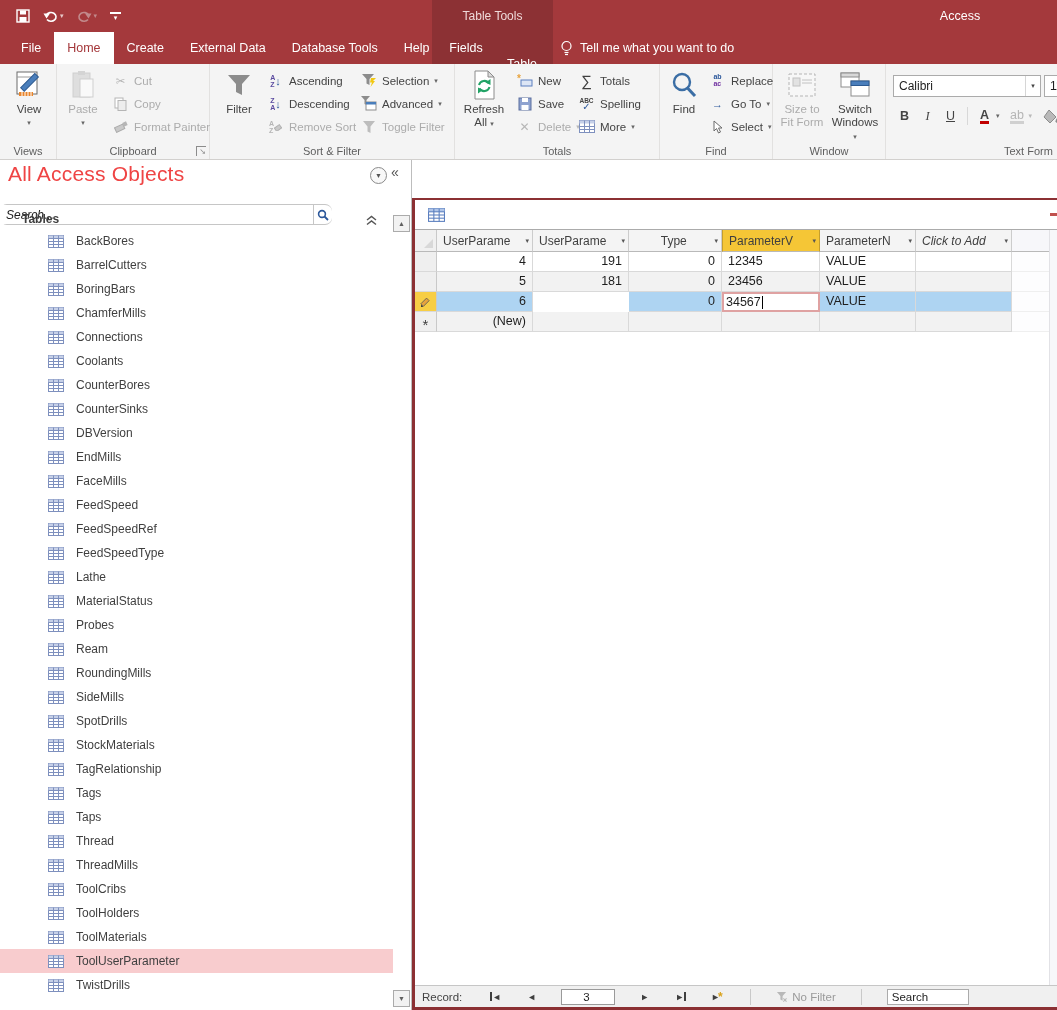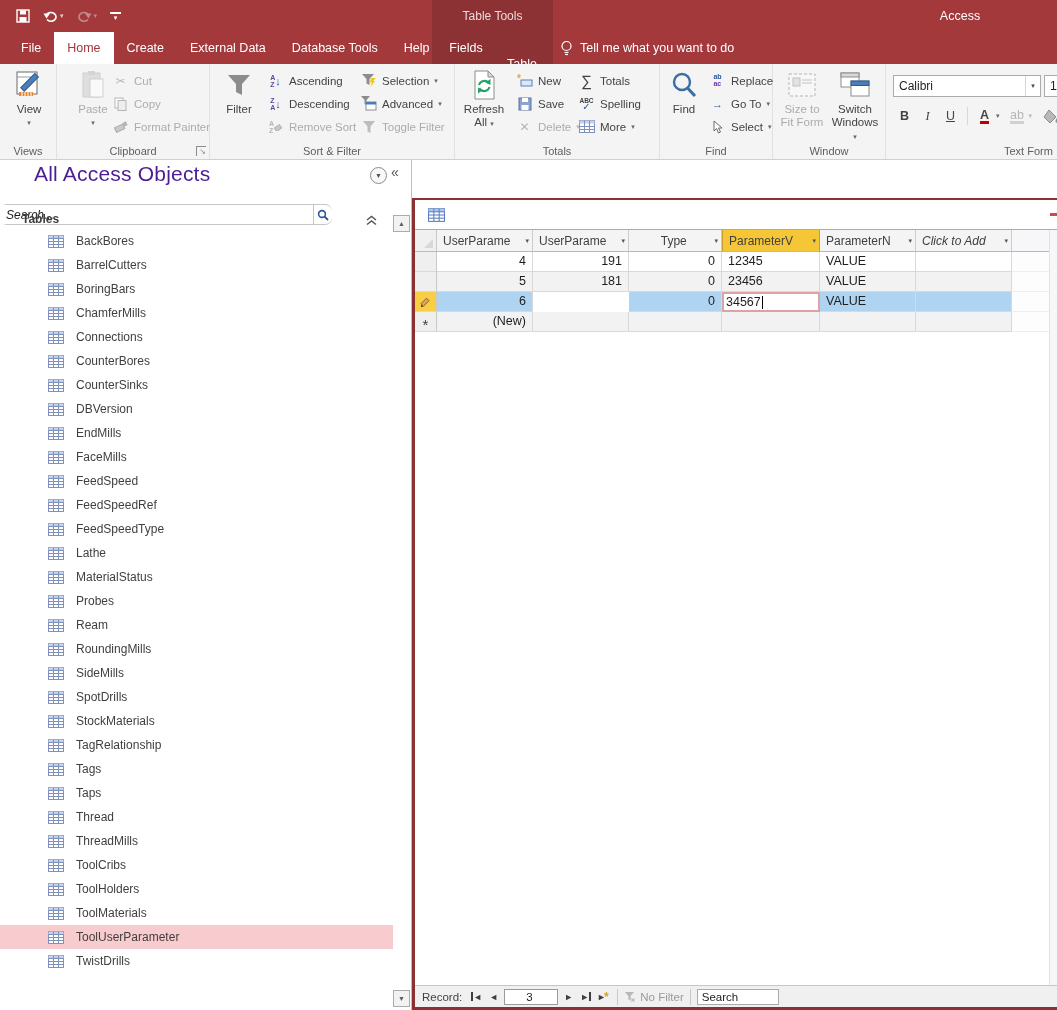--- a/index.html
+++ b/index.html
@@ -53,21 +53,21 @@
   .sigma { font-size:15px; color:#3F3F3F; line-height:15px; }
   .xdel { color:#B5B5B5; font-size:12px; font-weight:bold; }
   .repl { display:flex; flex-direction:column; line-height:6.5px; font-size:7px; font-weight:bold; }
   .repl .r1 { color:#2B579A; } .repl .r2 { color:#7030A0; }
   .fontbox { position:absolute; height:22px; background:#fff; border:1px solid #ABABAB; display:flex; align-items:center; font-size:12px; color:#1E1E1E; }
   .fontbox .name { flex:1; padding-left:5px; }
   .fontbox .arr { width:15px; height:100%; border-left:1px solid #D6D6D6; display:flex; align-items:center; justify-content:center; color:#444; font-size:7px; }
   .fmtbtn { width:23px; height:22px; display:flex; align-items:center; justify-content:center; font-size:12.5px; color:#444; }
   
   .sidebar { position:absolute; left:0; top:160px; width:412px; height:850px; background:#fff; border-right:1px solid #BDBDBD; }
-  .sb-title { position:absolute; left:8px; top:2px; font-size:21px; color:#4c1d95; letter-spacing:0.2px;margin-left:26px; }
+  .sb-title { position:absolute; left:8px; top:2px; font-size:21px; color:#ef4444; letter-spacing:0.2px; }
   .sb-menu { position:absolute; left:370px; top:7px; width:17px; height:17px; border:1px solid #8A8A8A; border-radius:50%; color:#555; font-size:7px; text-align:center; line-height:15px; background:#F8F8F8; }
   .sb-collapse { position:absolute; left:391px; top:4px; color:#555; font-size:14px; }
   .sb-search { position:absolute; left:0; top:44px; width:332px; height:21px; border-top:1px solid #C6C6C6; border-bottom:1px solid #C6C6C6; display:flex;border-radius:7px; }
   .sb-search input { flex:1; border:0; outline:none; font-family:inherit; font-size:12px; font-style:italic; color:#1E1E1E; padding:0 6px; background:#fff; }
   .sb-search .mag { width:19px; border-left:1px solid #C6C6C6; display:flex; align-items:center; justify-content:center; }
   .sb-group { position:absolute; left:0; top:54px; width:412px; height:15px; }
   .sb-group .gname { position:absolute; left:22px; top:-2px; font-weight:bold; color:#3F3F3F; font-size:12px; }
   .sb-group .chev { position:absolute; left:366px; top:1px; }
   .scrollbtn { position:absolute; left:393px; width:17px; height:17px; border:1px solid #ABABAB; background:#F2F2F2; color:#606060; font-size:7px; text-align:center; line-height:15px; }
   .nav-list { position:absolute; left:0; top:69px; width:393px; height:781px; overflow:hidden; }
@@ -98,21 +98,21 @@
   .drow.alt .dcell { background:#F2F2F2; }
   .drow.sel .dcell { background:#AED4F2; }
   .dsel { width:22px; border-right:1px solid #C9C9C9; border-bottom:1px solid #D9D9D9; background:#EFEFEF; display:flex; align-items:center; justify-content:center; }
   .dsel.pencil { background:#F7CE45; }
   .dsel .star { font-size:15px; color:#3F3F3F; line-height:10px; margin-top:7px; }
   .dfill { flex:1; border-bottom:1px solid #EFEFEF; background:#FDFDFE; }
   .editcell { background:#fff !important; border:2px solid #DFA2A2 !important; line-height:16px; display:flex; align-items:center; padding:0 2px !important; }
   .caret { display:inline-block; width:1px; height:13px; background:#000; margin-left:1px; }
   .vscroll { position:absolute; right:0; top:30px; bottom:22px; width:8px; background:#F7F7FA; border-left:1px solid #E2E2E6; }
   
-  .recnav { position:absolute; left:0; right:0; bottom:0; height:22px; background:#F0F0F0; border-top:1px solid #C6C6C6; display:flex; align-items:center; font-size:11.5px; color:#444; }
+  .recnav { position:absolute; left:0; right:0; bottom:0; height:22px; background:#F0F0F0; border-top:1px solid #C6C6C6; display:flex; align-items:center; font-size:11.5px; color:#444;gap:19px; }
   .recnav .lab { margin:0 6px 0 7px; }
   .navbtn { display:flex; align-items:center; justify-content:center; width:17px; height:16px; color:#3F3F3F; font-size:9px; }
   .navbtn .bar { width:2px; height:9px; background:#3F3F3F; }
   .recbox { width:54px; height:16px; background:#fff; border:1px solid #9A9A9A; font-family:inherit; font-size:11.5px; padding:0 21px; color:#1E1E1E; margin:0 2px; }
   .nav-star { color:#D9A21B; font-weight:bold; font-size:12px; margin-left:-2px; }
   .vsep { width:1px; height:16px; background:#C9C9C9; margin:0 6px; }
   .nofilter { color:#9A9A9A; display:flex; align-items:center; gap:5px; }
   .searchbox { width:82px; height:16px; background:#fff; border:1px solid #ABABAB; font-family:inherit; font-size:11.5px; padding:0 4px; color:#1E1E1E; }
   .searchbox::placeholder, .sb-search input::placeholder { color:#1E1E1E; opacity:1; }
   .funnel { width:11px; height:11px; }
@@ -189,21 +189,21 @@
               <rect x="14" y="4" width="5" height="20" transform="rotate(45 18 12)" fill="#4A7EBB" stroke="#2d5a91"></rect>
             </svg>
         </div>
         <div>View</div>
         <div class="dd">▾</div>
       </div>
       <div class="glabel">Views</div>
     </div>
 
     <div class="rgroup" style="left:57px; width:153px;">
-      <div class="bigbtn dis" style="left:14px; width:44px;">
+      <div class="bigbtn dis" style="left:4px; width:44px;">
         <div class="bicon dim-ic">
           <svg width="26" height="30" viewBox="0 0 26 30">
               <rect x="3" y="3" width="17" height="24" fill="#C9C9C9" stroke="#ABABAB"></rect>
               <rect x="8" y="1" width="7" height="4" fill="#B5B5B5"></rect>
               <rect x="10" y="9" width="13" height="18" fill="#fff" stroke="#ABABAB"></rect>
             </svg>
         </div>
         <div>Paste</div>
         <div class="dd">▾</div>
       </div>
@@ -579,20 +579,34 @@
               <line x1="5.5" y1="0.5" x2="5.5" y2="12.5" stroke="#7E90BE"></line>
               <line x1="10.5" y1="0.5" x2="10.5" y2="12.5" stroke="#7E90BE"></line>
               <line x1="0.5" y1="3.5" x2="15.5" y2="3.5" stroke="#7E90BE"></line>
               <line x1="0.5" y1="6.5" x2="15.5" y2="6.5" stroke="#7E90BE"></line>
               <line x1="0.5" y1="9.5" x2="15.5" y2="9.5" stroke="#7E90BE"></line>
             </svg>
           </span>
           <span class="nav-item-label">Connections</span>
         </div>
 
+        <div class="nav-item">
+          <span class="tbl-ico">
+            <svg width="16" height="13" viewBox="0 0 16 13">
+              <rect x="0.5" y="0.5" width="15" height="12" fill="#fff" stroke="#7E90BE"></rect>
+              <rect x="0.5" y="0.5" width="15" height="3" fill="#C6D0E8"></rect>
+              <line x1="5.5" y1="0.5" x2="5.5" y2="12.5" stroke="#7E90BE"></line>
+              <line x1="10.5" y1="0.5" x2="10.5" y2="12.5" stroke="#7E90BE"></line>
+              <line x1="0.5" y1="3.5" x2="15.5" y2="3.5" stroke="#7E90BE"></line>
+              <line x1="0.5" y1="6.5" x2="15.5" y2="6.5" stroke="#7E90BE"></line>
+              <line x1="0.5" y1="9.5" x2="15.5" y2="9.5" stroke="#7E90BE"></line>
+            </svg>
+          </span>
+          <span class="nav-item-label">Coolants</span>
+        </div>
 
         <div class="nav-item">
           <span class="tbl-ico">
             <svg width="16" height="13" viewBox="0 0 16 13">
               <rect x="0.5" y="0.5" width="15" height="12" fill="#fff" stroke="#7E90BE"></rect>
               <rect x="0.5" y="0.5" width="15" height="3" fill="#C6D0E8"></rect>
               <line x1="5.5" y1="0.5" x2="5.5" y2="12.5" stroke="#7E90BE"></line>
               <line x1="10.5" y1="0.5" x2="10.5" y2="12.5" stroke="#7E90BE"></line>
               <line x1="0.5" y1="3.5" x2="15.5" y2="3.5" stroke="#7E90BE"></line>
               <line x1="0.5" y1="6.5" x2="15.5" y2="6.5" stroke="#7E90BE"></line>

